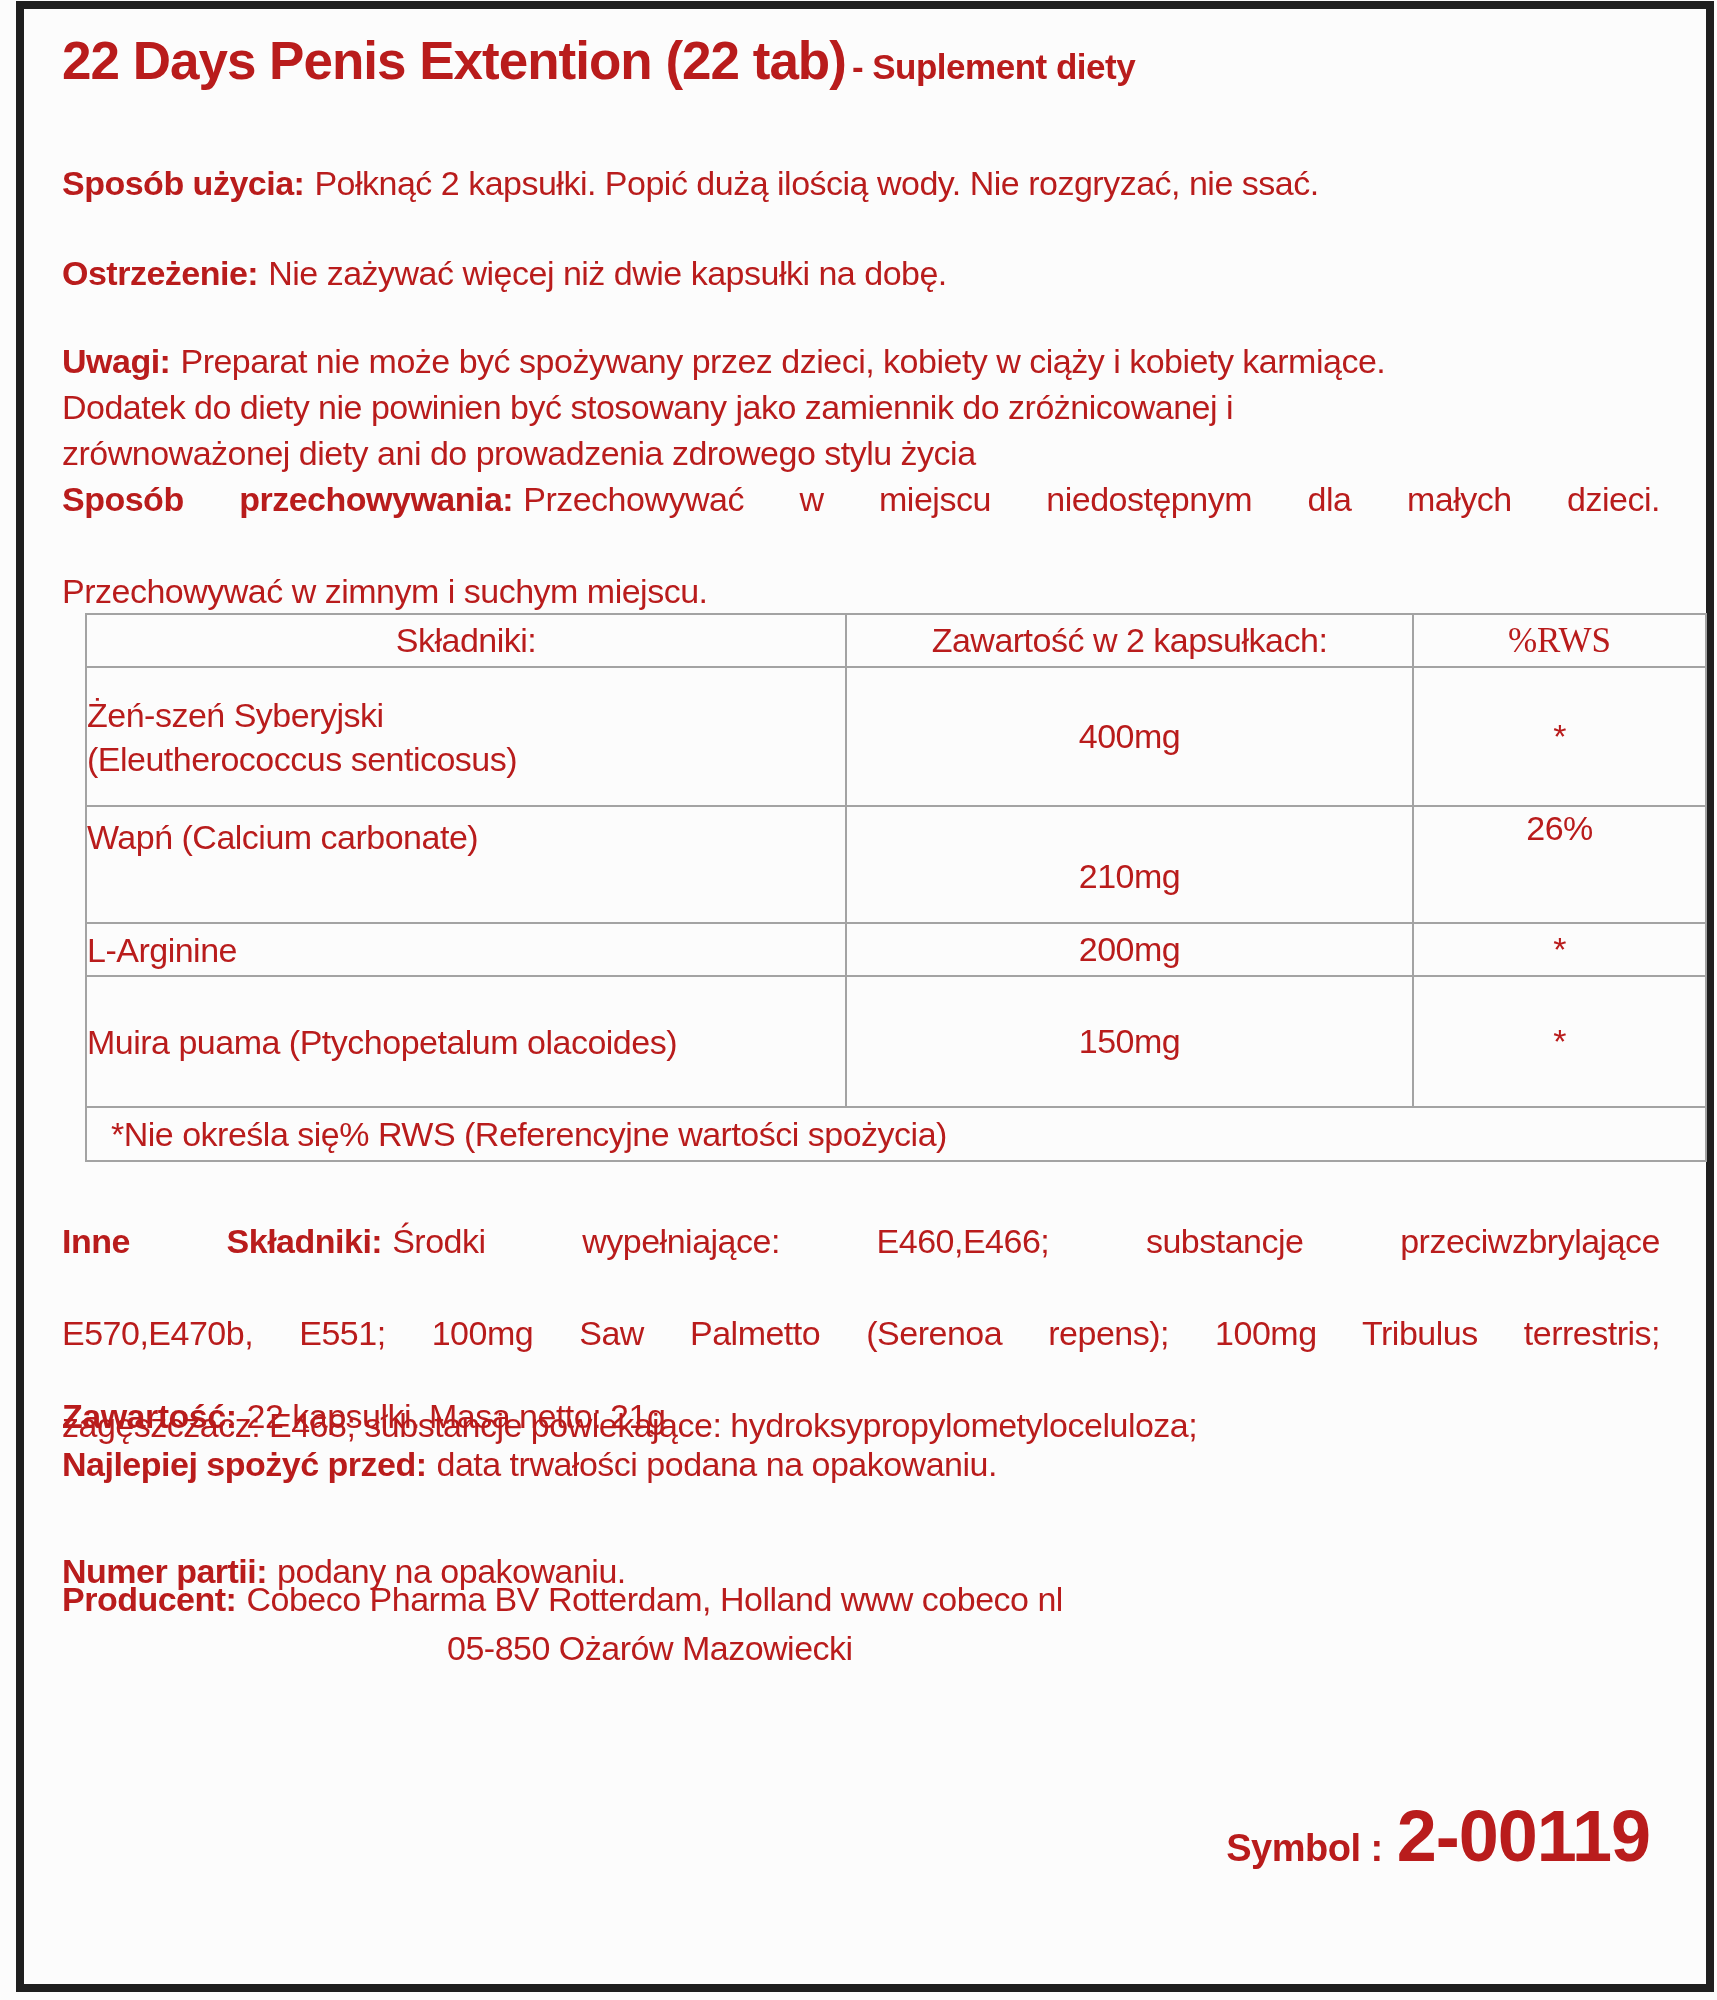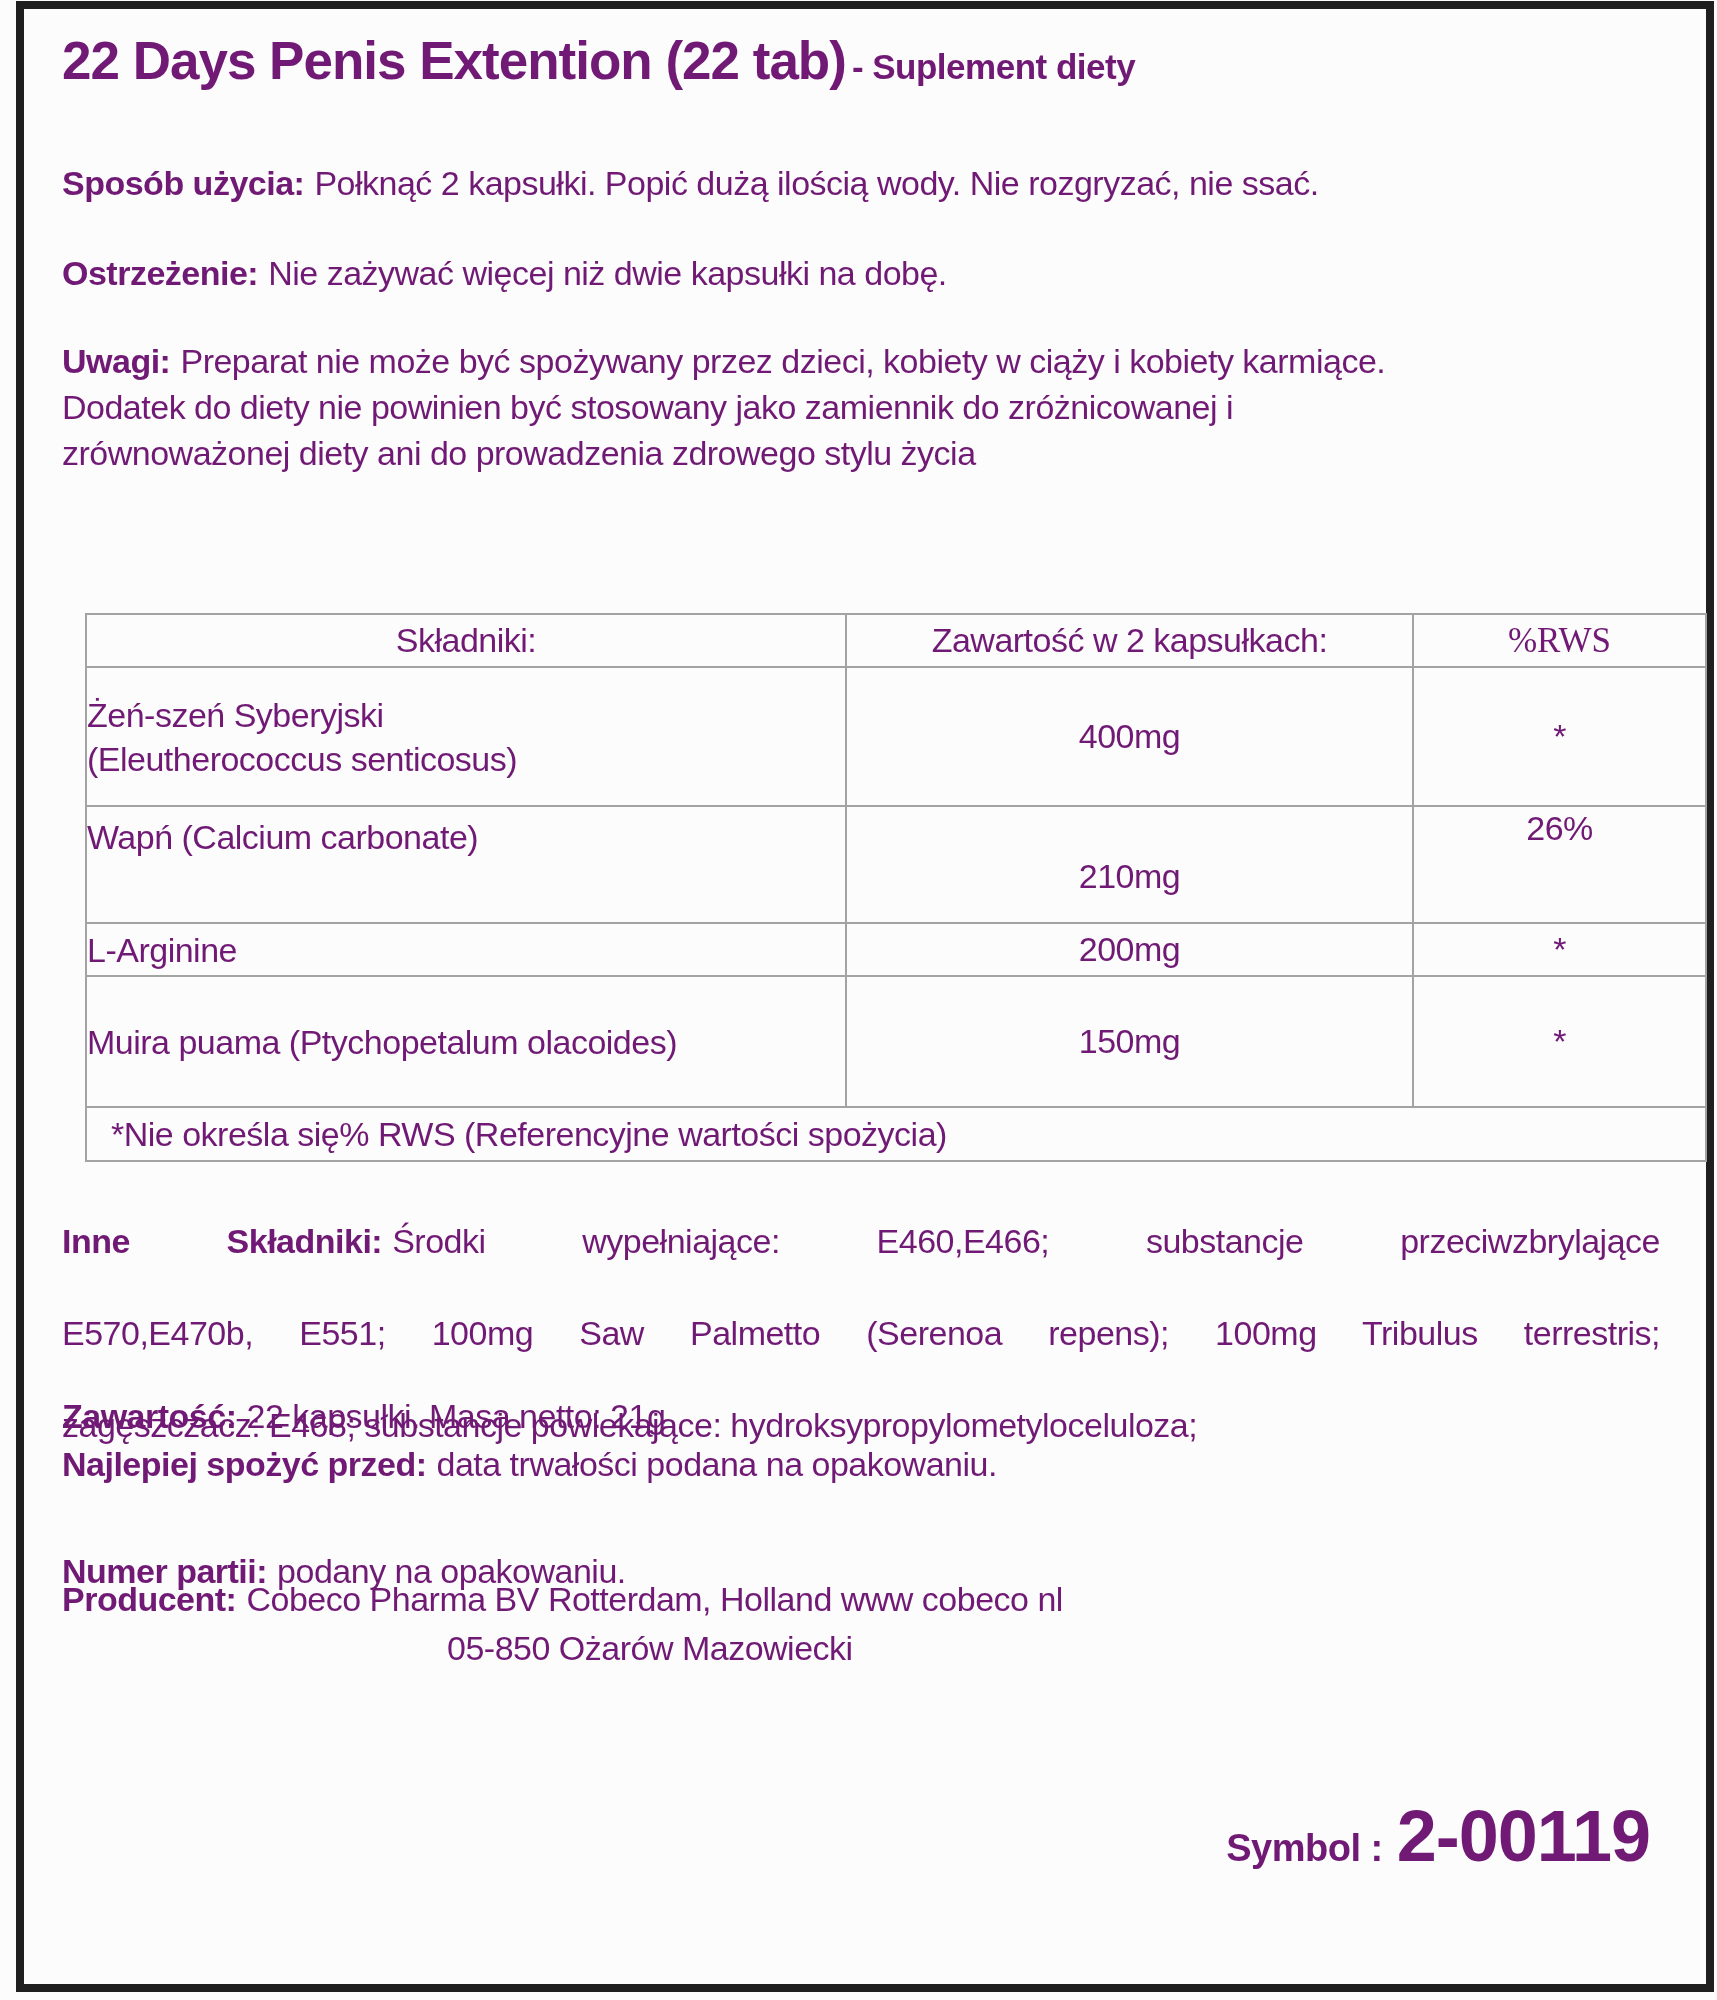--- a/index.html
+++ b/index.html
@@ -1,21 +1,21 @@
 <!DOCTYPE html>
 <html><head>
 <meta charset="utf-8">
 <style>
   html,body{margin:0;padding:0;background:#ffffff;}
   .page{
     position:relative;
     width:1717px;height:2000px;
     background:#fcfcfc;
     font-family:"Liberation Sans", sans-serif;
-    color:#701a75;
+    color:#b91c1c;
     overflow:hidden;
   }
   .frame{
     position:absolute;
     left:16px;top:1px;right:3px;bottom:8px;
     border:8px solid #1f1f1f;
     pointer-events:none;
   }
   .blk{position:absolute;left:62px;width:1598px;font-size:34px;letter-spacing:-0.5px;line-height:46px;}
   .bl{font-weight:bold;margin-right:10px;}
@@ -84,20 +84,26 @@
   </div>
 
   <div class="blk b-notes">
     <div class="nw">
       <span class="bl">Uwagi:</span><span>Preparat nie może być spożywany przez dzieci, kobiety w ciąży i kobiety karmiące.</span>
     </div>
     <div class="nw">Dodatek do diety nie powinien być stosowany jako zamiennik do zróżnicowanej i</div>
     <div class="nw">zrównoważonej diety ani do prowadzenia zdrowego stylu życia</div>
   </div>
 
+  <div class="blk b-storage">
+    <div class="jl">
+      <span class="bl">Sposób przechowywania:</span><span>Przechowywać w miejscu niedostępnym dla małych dzieci.</span>
+    </div>
+    <div class="nw">Przechowywać w zimnym i suchym miejscu.</div>
+  </div>
 
   <table class="ing">
     <colgroup>
       <col style="width:760px">
       <col style="width:567px">
       <col style="width:293px">
     </colgroup>
     <tbody>
       <tr>
         <td class="hdr">Składniki:</td>

